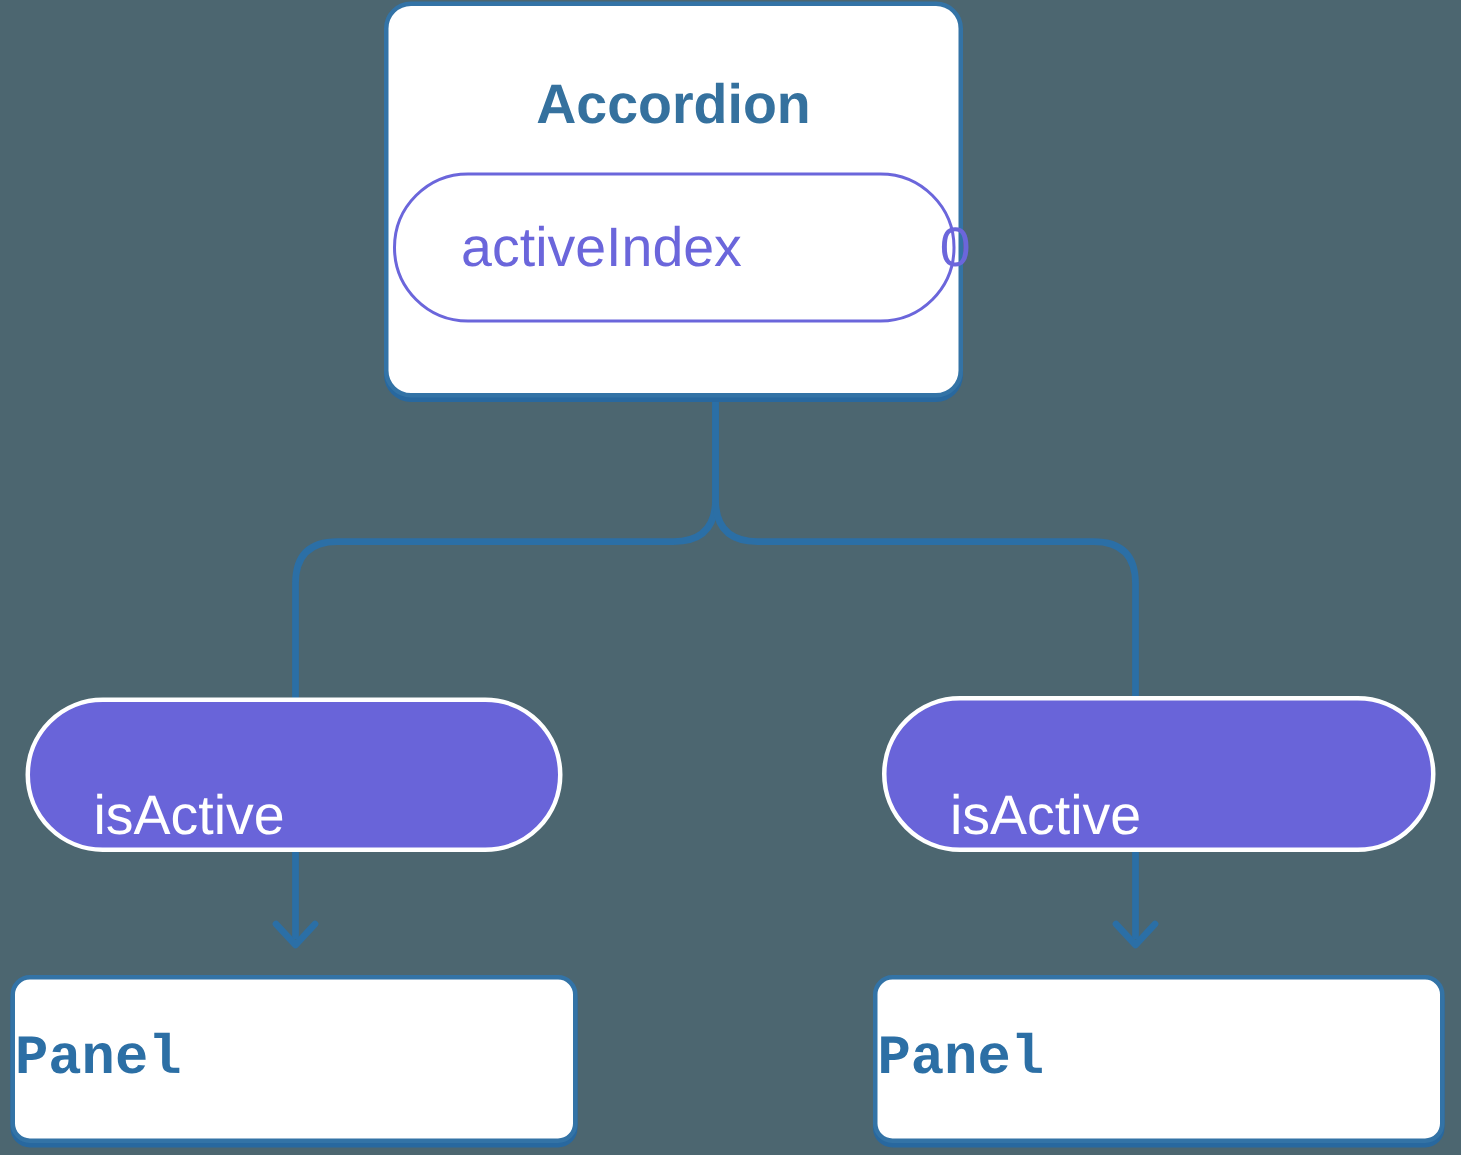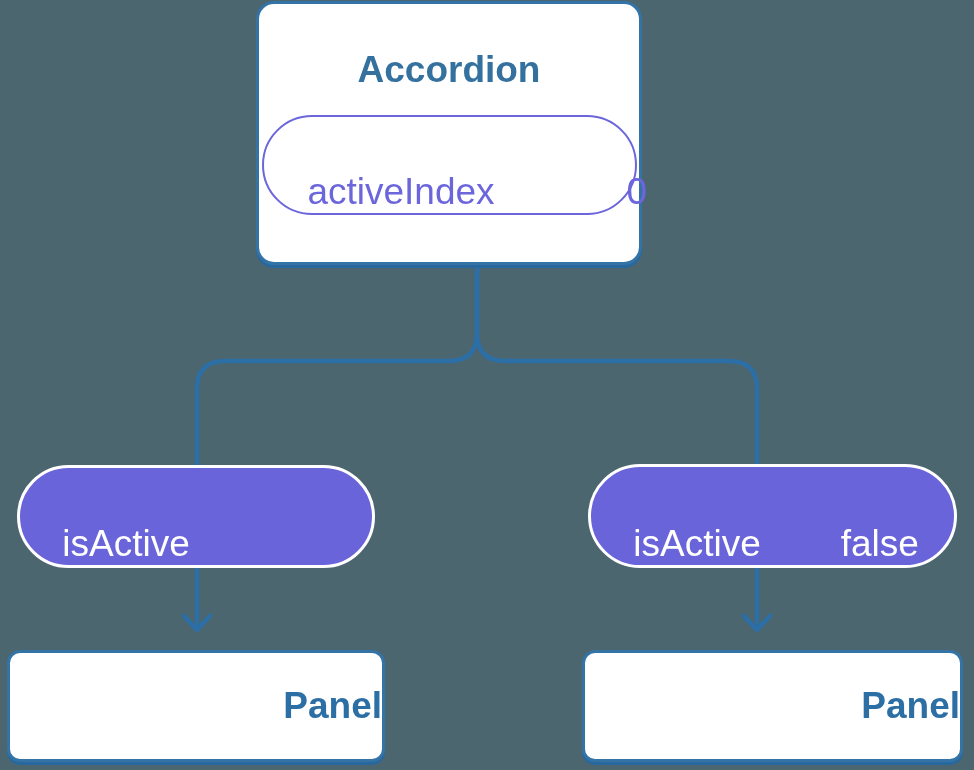--- a/index.html
+++ b/index.html
@@ -56,21 +56,21 @@
   }
 
   
   .state-pill {
     box-sizing: border-box;
     width: 375px;
     height: 100px;
     border: 2.5px solid var(--state-accent, #6B66DB);
     border-radius: 999px;
     display: flex;
-    align-items: flex-end;
+    align-items: center;
     color: var(--state-accent, #6B66DB);
     font-size: 37px;
     background: var(--node-fill, #FFFFFF);
     gap: 44px;
   }
   .state-pill .seg-name { flex: 0 0 275px; }
   .state-pill .seg-value { flex: 1; }
   .divider { width: 2.5px; }
   .divider.accent { background: var(--state-accent, #6B66DB); }
   .divider.white  { background: var(--prop-text, #FFFFFF); }
@@ -96,21 +96,22 @@
   .prop-pill .seg-name { flex: 0 0 212px; }
   .prop-pill .seg-value { flex: 1; }
   .prop-pill-left  { left: 17px;  top: 465px; width: 358px; height: 103px; }
   .prop-pill-right { left: 588px; top: 464px; width: 369px; height: 104px; }
 
   
   .panel-box {
     border-radius: 13px;
     display: flex;
     align-items: center;
-    justify-content: flex-end;
+    justify-content: flex-start;
+    font-family: Liberation Mono, monospace;
   }
   .panel-box-left  { left: 7px;   top: 650px; width: 378px; height: 112px; }
   .panel-box-right { left: 582px; top: 650px; width: 381px; height: 112px; }
   .panel-label {
     font-size: 37px;
     font-weight: 600;
     color: var(--panel-text, #2C6FA5);
   }
 </style>
 </head>
@@ -135,21 +136,20 @@
   </div>
 
   <div class="prop-pill prop-pill-left">
     <span class="seg seg-name">isActive</span>
     <span class="divider white"></span>
   </div>
 
   <div class="prop-pill prop-pill-right">
     <span class="seg seg-name">isActive</span>
     <span class="divider white"></span>
-    <span class="seg seg-value">false</span>
   </div>
 
   <div class="component-box panel-box panel-box-left">
     <div class="panel-label">Panel</div>
   </div>
 
   <div class="component-box panel-box panel-box-right">
     <div class="panel-label">Panel</div>
   </div>
 

